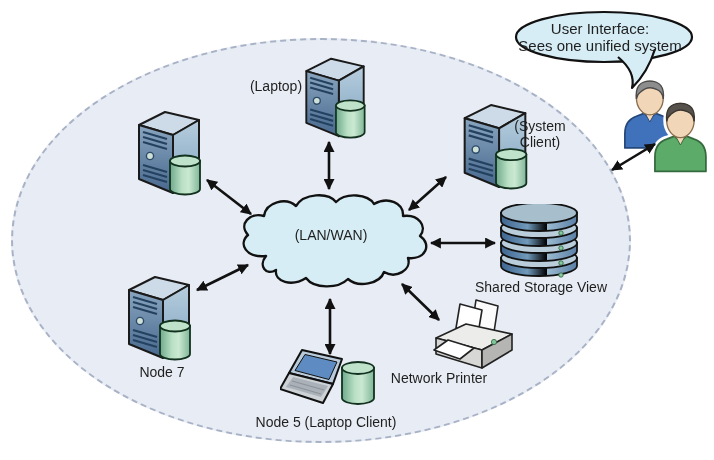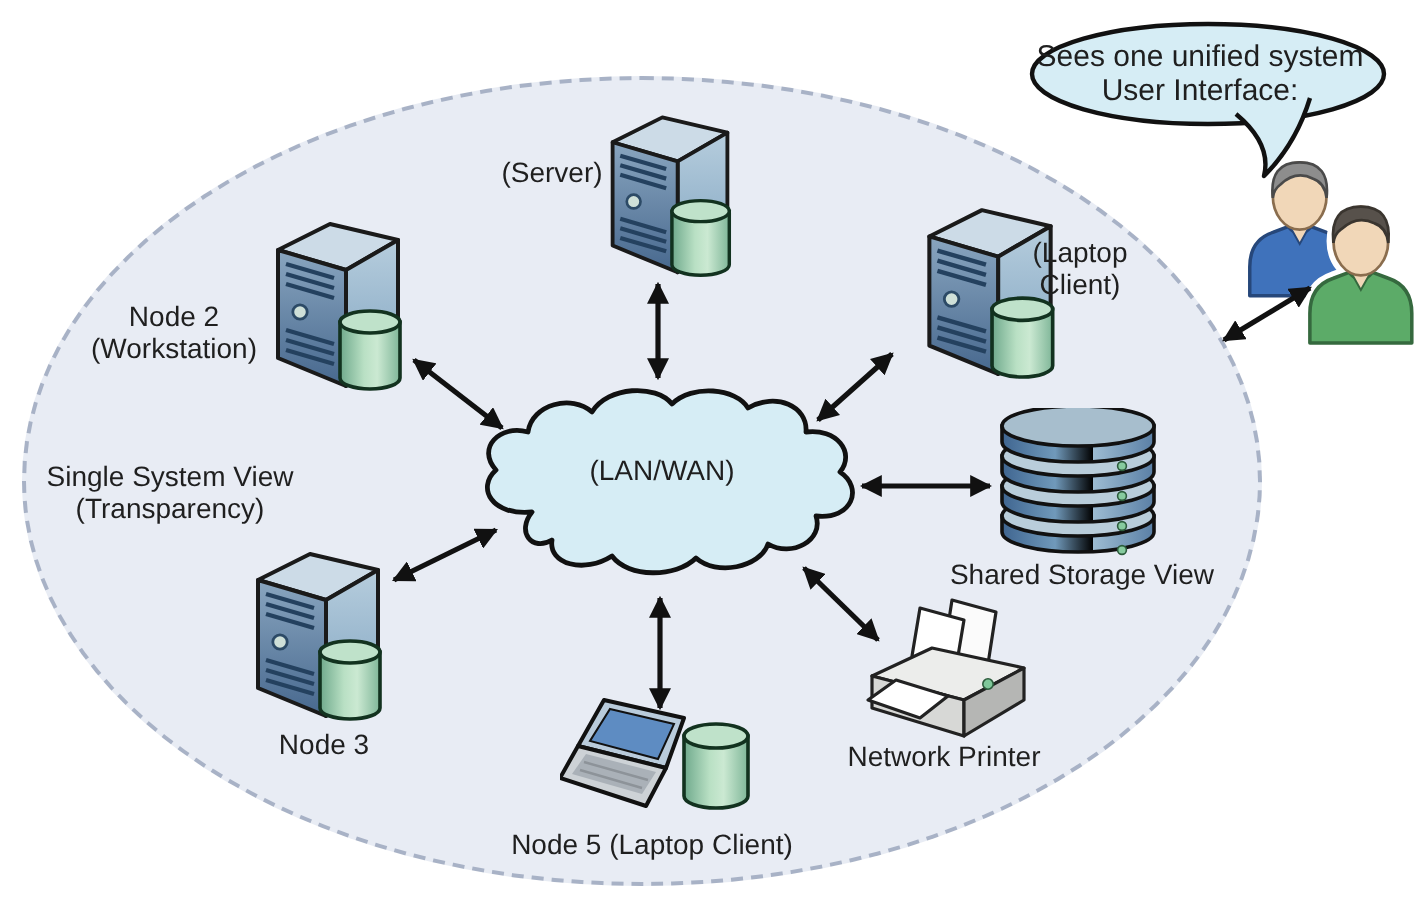--- a/index.html
+++ b/index.html
@@ -68,62 +68,54 @@
         </g>
       </g>
       <marker id="ah" viewBox="0 0 10 10" refX="9" refY="5" markerWidth="11" markerHeight="11" markerUnits="userSpaceOnUse" orient="auto-start-reverse">
         <path d="M0 0 L10 5 L0 10 Z" fill="#111"></path>
       </marker>
     </defs>
   </svg>
 
   <div class="abs boundary"></div>
 
-  <div class="lbl" style="left:10px;top:230px;width:150px;">
-    <div>Single System View</div>
-    <div>(Transparency)</div>
-  </div>
 
   <svg class="icon" style="left:230px;top:190px;" width="204" height="106" viewBox="0 0 204 106">
     <path d="M36 66 C16 68 8 54 18 45 C8 34 20 22 34 26 C36 12 56 7 66 16 C74 3 98 2 106 12
              C116 2 138 4 144 14 C158 6 174 13 173 26 C188 24 198 36 190 46 C202 54 196 70 178 68
              C182 80 166 89 154 82 C150 94 128 98 118 89 C108 99 84 99 76 88 C62 97 44 92 46 80
              C36 86 28 76 36 66 Z" fill="#d6edf5" stroke="#111" stroke-width="2.4" stroke-linejoin="round"></path>
   </svg>
   <div class="lbl" style="left:246px;top:227px;width:170px;">
     <div>(LAN/WAN)</div>
   </div>
 
   <svg class="icon" style="left:302px;top:52px;" width="66" height="88" viewBox="0 0 66 92">
       <use href="#sym-tower"></use>
     </svg>
   <div class="lbl" style="left:216px;top:78px;width:120px;">
-    <div>(Server)</div>
+    <div>(Laptop)</div>
   </div>
 
   <svg class="icon" style="left:136px;top:105px;" width="66" height="92" viewBox="0 0 66 92">
       <use href="#sym-tower"></use>
     </svg>
-  <div class="lbl" style="left:27px;top:150px;width:120px;">
-    <div>Node 2</div>
-    <div>(Workstation)</div>
-  </div>
 
   <svg class="icon" style="left:126px;top:270px;" width="66" height="92" viewBox="0 0 66 92">
       <use href="#sym-tower"></use>
     </svg>
   <div class="lbl" style="left:87px;top:364px;width:150px;">
-    <div>Node 3</div>
+    <div>Node 7</div>
   </div>
 
   <svg class="icon" style="left:460px;top:98px;" width="70" height="93" viewBox="0 0 66 92">
       <use href="#sym-tower"></use>
     </svg>
   <div class="lbl" style="left:488px;top:118px;width:104px;">
-    <div>(Laptop</div>
+    <div>(System</div>
     <div>Client)</div>
   </div>
 
   <svg class="icon" style="left:499px;top:204px;" width="80" height="76" viewBox="0 0 80 76">
     <g stroke="#111" stroke-width="1.8">
       <path d="M2 54 V62 A38 10 0 0 0 78 62 V54 Z" fill="url(#diskG)"></path>
       <ellipse cx="40" cy="54" rx="38" ry="10" fill="#b9cdda"></ellipse>
       <path d="M2 39 V47 A38 10 0 0 0 78 47 V39 Z" fill="url(#diskG)"></path>
       <ellipse cx="40" cy="39" rx="38" ry="10" fill="#b9cdda"></ellipse>
       <path d="M2 24 V32 A38 10 0 0 0 78 32 V24 Z" fill="url(#diskG)"></path>
@@ -146,21 +138,21 @@
     <g stroke="#222" stroke-width="1.6" stroke-linejoin="round">
       <polygon points="44,2 66,8 62,34 40,28" fill="#fbfbfb"></polygon>
       <polygon points="28,6 50,12 46,36 24,30" fill="#ffffff"></polygon>
       <polygon points="4,40 34,26 80,36 50,52" fill="#ecedeb"></polygon>
       <polygon points="4,40 4,56 50,70 50,52" fill="#d7d8d6"></polygon>
       <polygon points="50,52 50,70 80,52 80,36" fill="#b5b6b4"></polygon>
       <polygon points="2,52 28,61 42,50 16,42" fill="#ffffff"></polygon>
     </g>
     <circle cx="62" cy="44" r="2.6" fill="#7fc89a" stroke="#2c5c3c" stroke-width="0.8"></circle>
   </svg>
-  <div class="lbl" style="left:402px;top:370px;width:140px;text-align:center;">
+  <div class="lbl" style="left:369px;top:370px;width:140px;text-align:center;">
     <div>Network Printer</div>
   </div>
 
   <svg class="icon" style="left:280px;top:348px;" width="98" height="64" viewBox="0 0 98 64">
     <polygon points="22,2 62,11 53,36 9,25" fill="#b9cbdb" stroke="#111" stroke-width="2" stroke-linejoin="round"></polygon>
     <polygon points="25,6.5 57,14 49,31.5 15,22.5" fill="#5e8cc2" stroke="#111" stroke-width="1"></polygon>
     <polygon points="9,25 53,36 43,55 0,41" fill="#cdd2d6" stroke="#111" stroke-width="2" stroke-linejoin="round"></polygon>
     <polygon points="13,29 48,38 41,49 6,39" fill="#aab1b8"></polygon>
     <path d="M12 33 L44 42 M10 37 L41 46" stroke="#8d9399" stroke-width="1.2"></path>
     <g>
@@ -170,22 +162,22 @@
   </svg>
   <div class="lbl" style="left:226px;top:414px;width:200px;">
     <div>Node 5 (Laptop Client)</div>
   </div>
 
   <svg class="icon" style="left:506px;top:6px;z-index:2;" width="200" height="92" viewBox="0 0 200 92">
     <ellipse cx="98" cy="31" rx="88" ry="25" fill="#d6edf5" stroke="#111" stroke-width="2.2"></ellipse>
     <path d="M112 51 Q130 66 126 82 Q142 66 149 43" fill="#d6edf5" stroke="#111" stroke-width="2.2" stroke-linejoin="round"></path>
   </svg>
   <div class="lbl bubble-text" style="left:510px;top:20px;width:180px;">
+    <div>User Interface:</div>
     <div>Sees one unified system</div>
-    <div>User Interface:</div>
   </div>
 
   <svg class="icon" style="left:620px;top:74px;" width="92" height="100" viewBox="0 0 92 100">
     <g transform="translate(2,0) scale(0.96)">
       <path d="M3 77 L3 62 Q3 48 15 44 L23 41 Q29 48 35 41 L43 44 Q55 48 55 62 L55 77 Z" fill="#3f72bb" stroke="#26477a" stroke-width="1.8" stroke-linejoin="round"></path>
       <polygon points="24,41 34,41 29,50" fill="#f1d7b8" stroke="#26477a" stroke-width="1"></polygon>
       <ellipse cx="29" cy="25" rx="14" ry="17.5" fill="#f1d7b8" stroke="#8a6d4e" stroke-width="1.4"></ellipse>
       <path d="M15 26 Q13 7.5 29 7.5 Q45 7.5 43 26 Q42 18 36 16 Q27 11.5 19 19 Q15.5 21.5 15 26 Z" fill="#8d8d8d" stroke="#4a4a4a" stroke-width="1.4"></path>
     </g>
     <g transform="translate(32,22) scale(0.98)">

